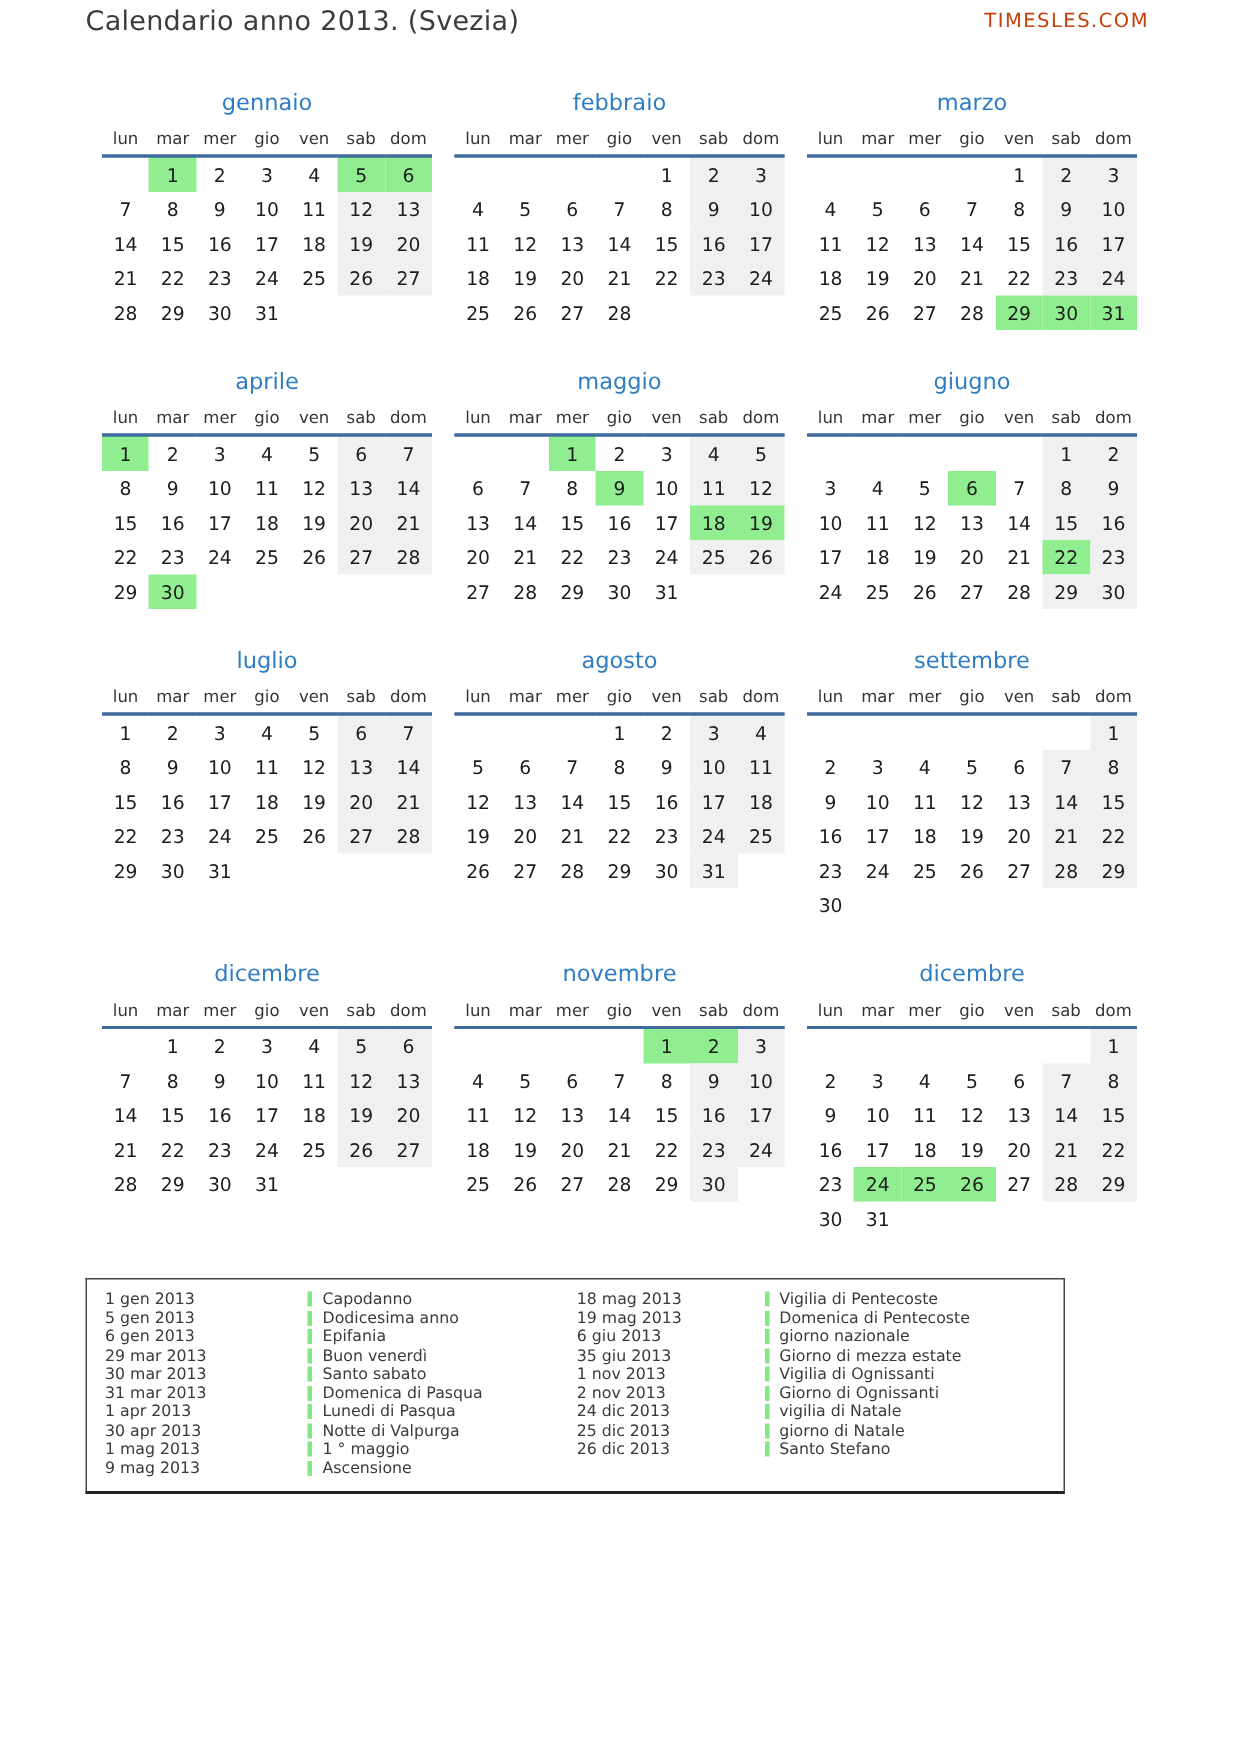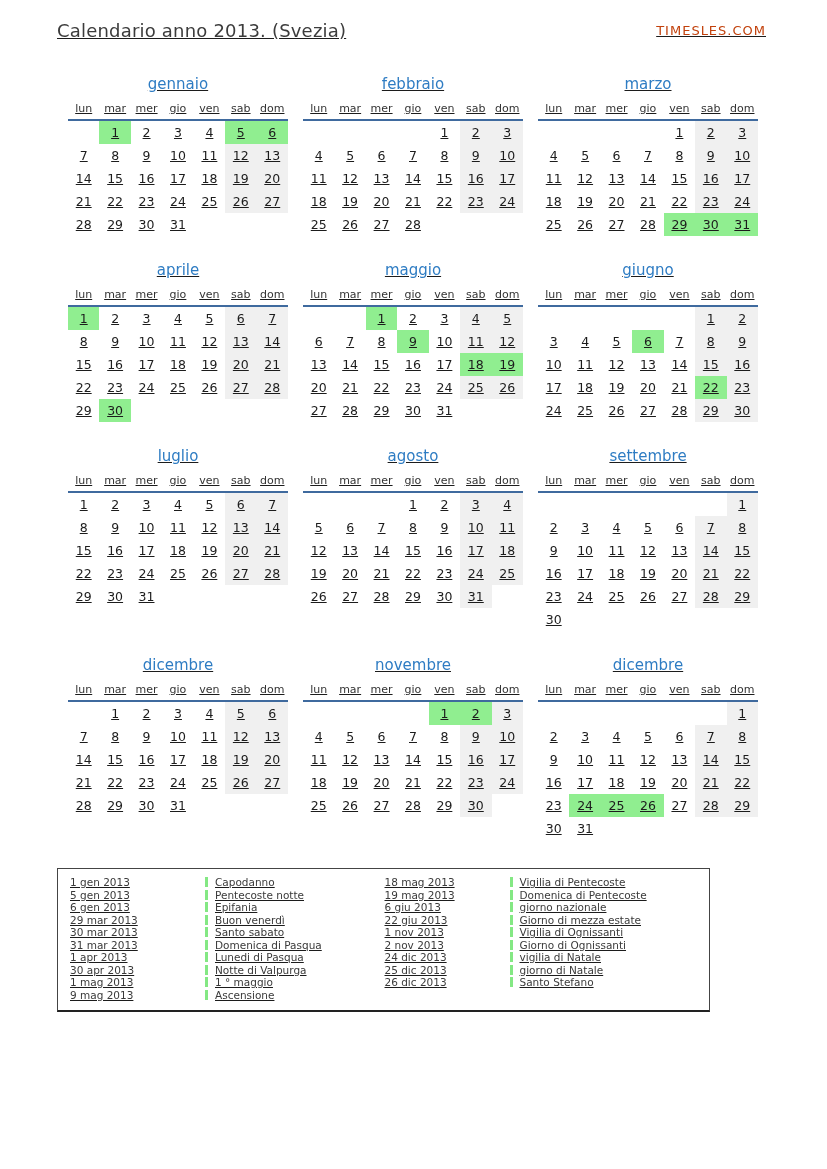--- a/index.html
+++ b/index.html
@@ -3,21 +3,21 @@
 <meta charset="utf-8">
 <style>
   html,body{margin:0;padding:0;background:#ffffff;}
   body{
     width:827px;height:1169px;
     font-family:"DejaVu Sans","Liberation Sans",sans-serif;
     color:#1c1c1c;
     position:relative;
     overflow:hidden;
   }
-  .page{padding:20px 0 0 57px;text-decoration:underline;}
+  .page{padding:4px 0 0 57px;}
 
   
   .header{display:flex;justify-content:space-between;align-items:flex-start;width:709px;}
   .page-title{font-size:18px;font-weight:400;color:#3c3c3c;margin:0;letter-spacing:0.2px;}
   .site-link{font-size:13px;color:#c2410c;text-decoration:none;letter-spacing:1px;margin-top:3px;}
 
   
   .months-grid{
     margin:34px 0 0 11px;
     width:690px;
@@ -877,21 +877,21 @@
   <div class="legend-box">
     <div class="legend-col left">
         <div class="legend-item">
           <span class="legend-date">1 gen 2013</span>
           <span class="legend-bar"></span>
           <span class="legend-name">Capodanno</span>
         </div>
         <div class="legend-item">
           <span class="legend-date">5 gen 2013</span>
           <span class="legend-bar"></span>
-          <span class="legend-name">Pentecoste notte</span>
+          <span class="legend-name">Dodicesima anno</span>
         </div>
         <div class="legend-item">
           <span class="legend-date">6 gen 2013</span>
           <span class="legend-bar"></span>
           <span class="legend-name">Epifania</span>
         </div>
         <div class="legend-item">
           <span class="legend-date">29 mar 2013</span>
           <span class="legend-bar"></span>
           <span class="legend-name">Buon venerdì</span>
@@ -937,21 +937,21 @@
           <span class="legend-date">19 mag 2013</span>
           <span class="legend-bar"></span>
           <span class="legend-name">Domenica di Pentecoste</span>
         </div>
         <div class="legend-item">
           <span class="legend-date">6 giu 2013</span>
           <span class="legend-bar"></span>
           <span class="legend-name">giorno nazionale</span>
         </div>
         <div class="legend-item">
-          <span class="legend-date">22 giu 2013</span>
+          <span class="legend-date">35 giu 2013</span>
           <span class="legend-bar"></span>
           <span class="legend-name">Giorno di mezza estate</span>
         </div>
         <div class="legend-item">
           <span class="legend-date">1 nov 2013</span>
           <span class="legend-bar"></span>
           <span class="legend-name">Vigilia di Ognissanti</span>
         </div>
         <div class="legend-item">
           <span class="legend-date">2 nov 2013</span>

